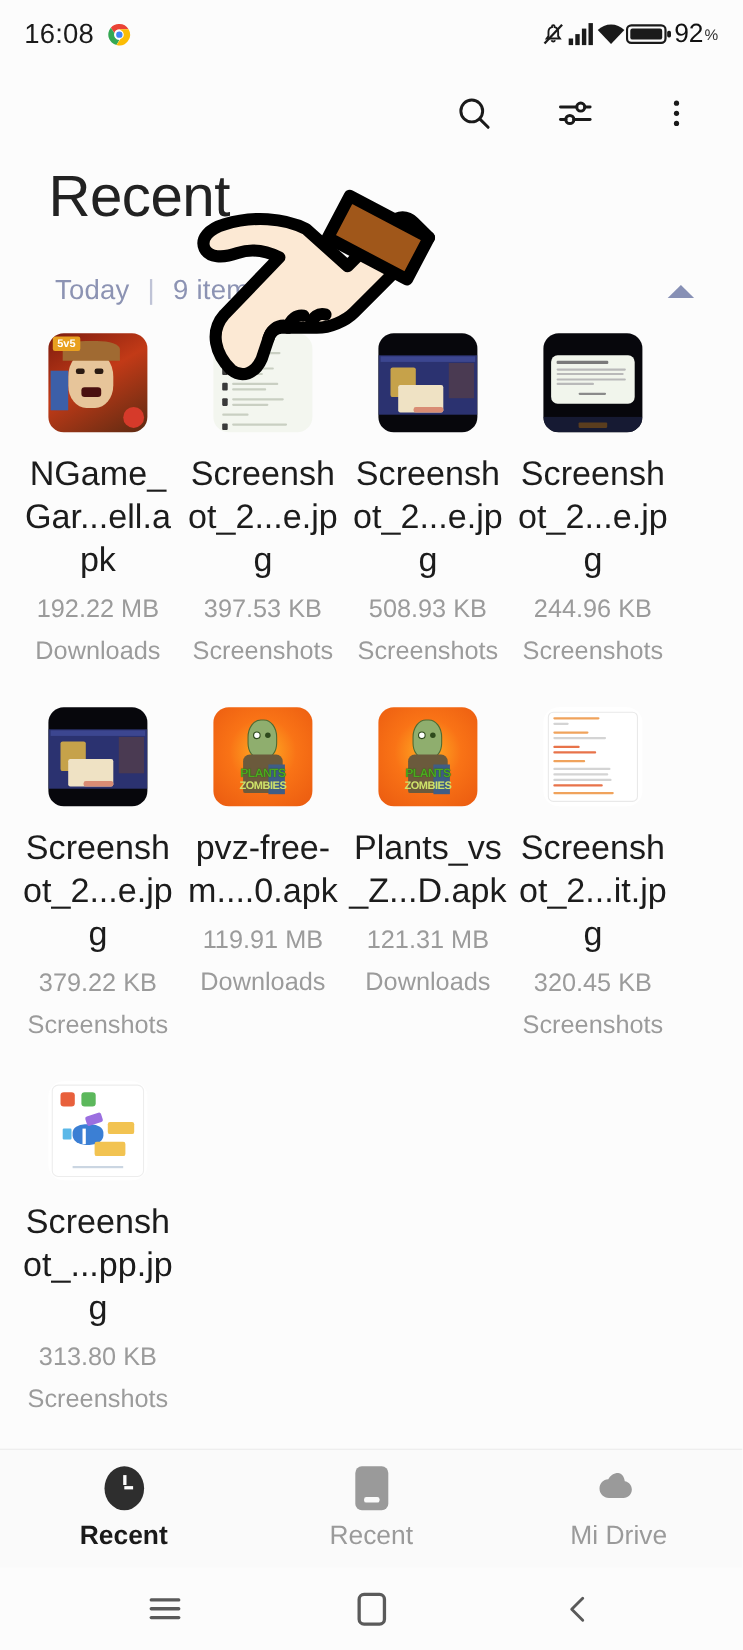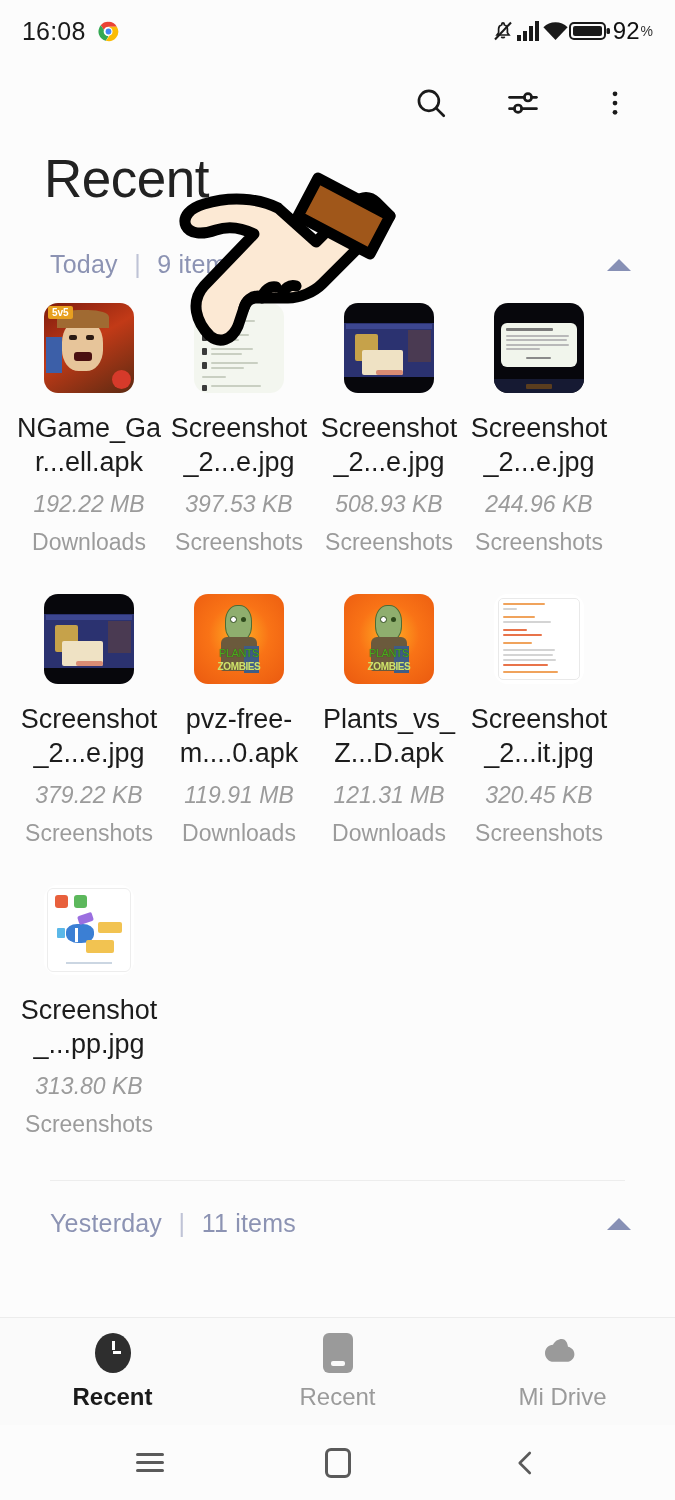--- a/index.html
+++ b/index.html
@@ -43,37 +43,37 @@
   .sh-sep { color: #BFC3D6; margin: 0 12px; }
   .tri { width: 0; height: 0; border-left: 12px solid transparent;
          border-right: 12px solid transparent; border-bottom: 12px solid #8790B5; }
 
   
   .grid { display: flex; flex-wrap: wrap; padding: 2px 26px 0 14px; }
   .cell { width: 150px; padding: 8px 4px 30px 4px; display: flex;
           flex-direction: column; align-items: center; }
   .thumb { width: 90px; height: 90px; border-radius: 14px; overflow: hidden;
            position: relative; background: #eee; }
-  .fname { margin-top: 18px; font-size: 27px; color: #1c1c1c; line-height: 1.26;
+  .fname { margin-top: 18px; font-size: 31px; color: #1c1c1c; line-height: 1.26;
            text-align: center; width: 146px; word-break: break-all; }
-  .fsize { margin-top: 12px; font-size: 23px; color: #9b9b9b; text-align: center; font-style: italic; }
+  .fsize { margin-top: 12px; font-size: 23px; color: #9b9b9b; text-align: center; }
   .floc  { margin-top: 11px; font-size: 23px; color: #9b9b9b; text-align: center; }
 
   
   .th-dark { background: #07070c; }
   .th-game { background: linear-gradient(150deg,#7d1c0e 0%,#c23a17 45%,#5c2a12 100%); }
   .th-pvz  { background: radial-gradient(circle at 50% 45%, #ffb224 0%, #f97316 45%, #ea5a10 100%); }
   .th-doc  { background: #F3F6EF; }
   .th-white{ background: #fff; }
 
   .art { position: absolute; inset: 0; }
   .docline { position: absolute; background: #c9cfc2; border-radius: 1px; }
   .docicon { position: absolute; background: #3a3a3a; border-radius: 1px; }
   .pvz-txt { position:absolute; left:50%; top:66%; transform:translate(-50%,-50%);
-             font-size:11px; font-weight:normal; color:#4ca81f; letter-spacing:-.5px;
+             font-size:11px; font-weight:bold; color:#4ca81f; letter-spacing:-.5px;
              text-shadow: 0 0 1px #1d4d08; white-space:nowrap; font-family:"Liberation Sans",sans-serif;}
   .badge5v5 { position:absolute; left:4px; top:3px; background:#e8a020; color:#fff;
               font-size:10px; font-weight:bold; padding:1px 4px; border-radius:2px; }
 
   
   .gs-body { position:absolute; left:0; right:0; top:22%; bottom:18%; background:#2b3270; }
   .gs-top  { position:absolute; left:2px; right:2px; top:23%; height:5px; background:#3c4690; }
   .gs-box  { position:absolute; left:12%; top:34%; width:26%; height:30%; background:#c6a24a; border-radius:2px; }
   .gs-panel{ position:absolute; left:20%; top:52%; width:46%; height:28%; background:#efe2c4; border-radius:2px; }
   .gs-right{ position:absolute; right:3%; top:30%; width:26%; height:36%; background:#4a3a52; }

